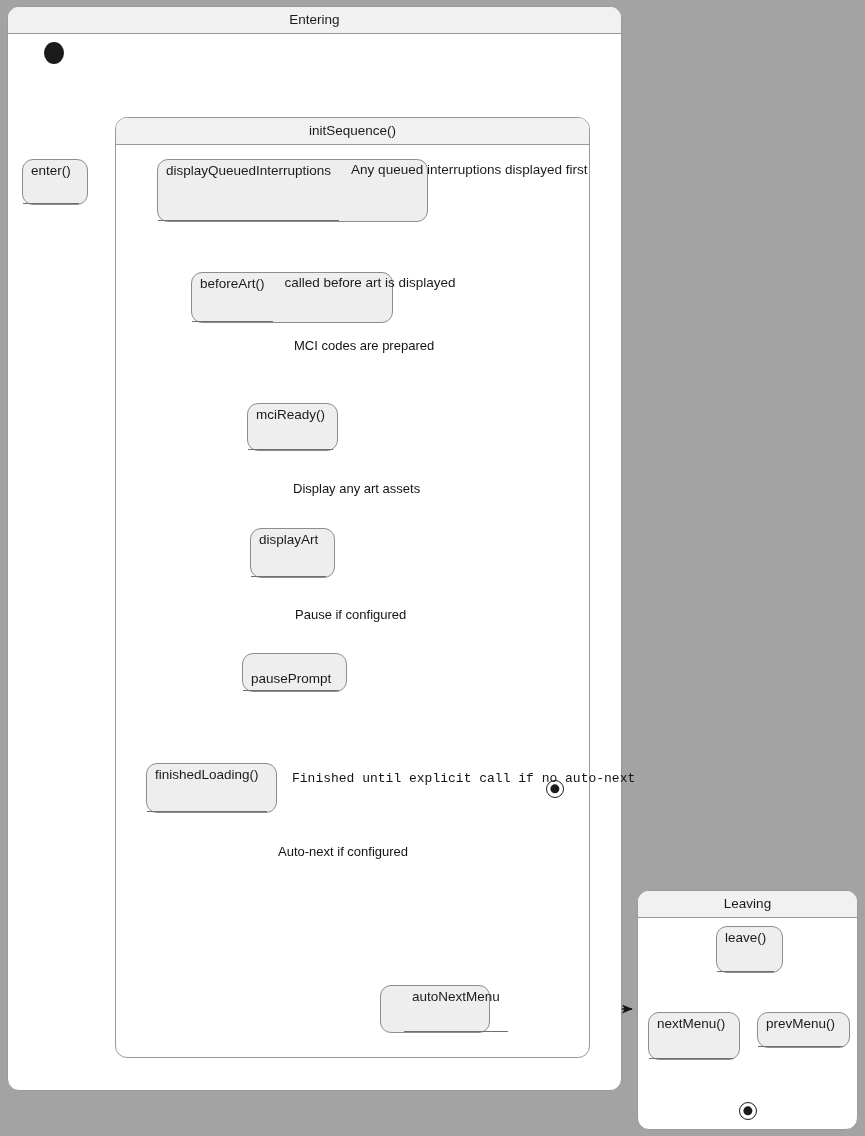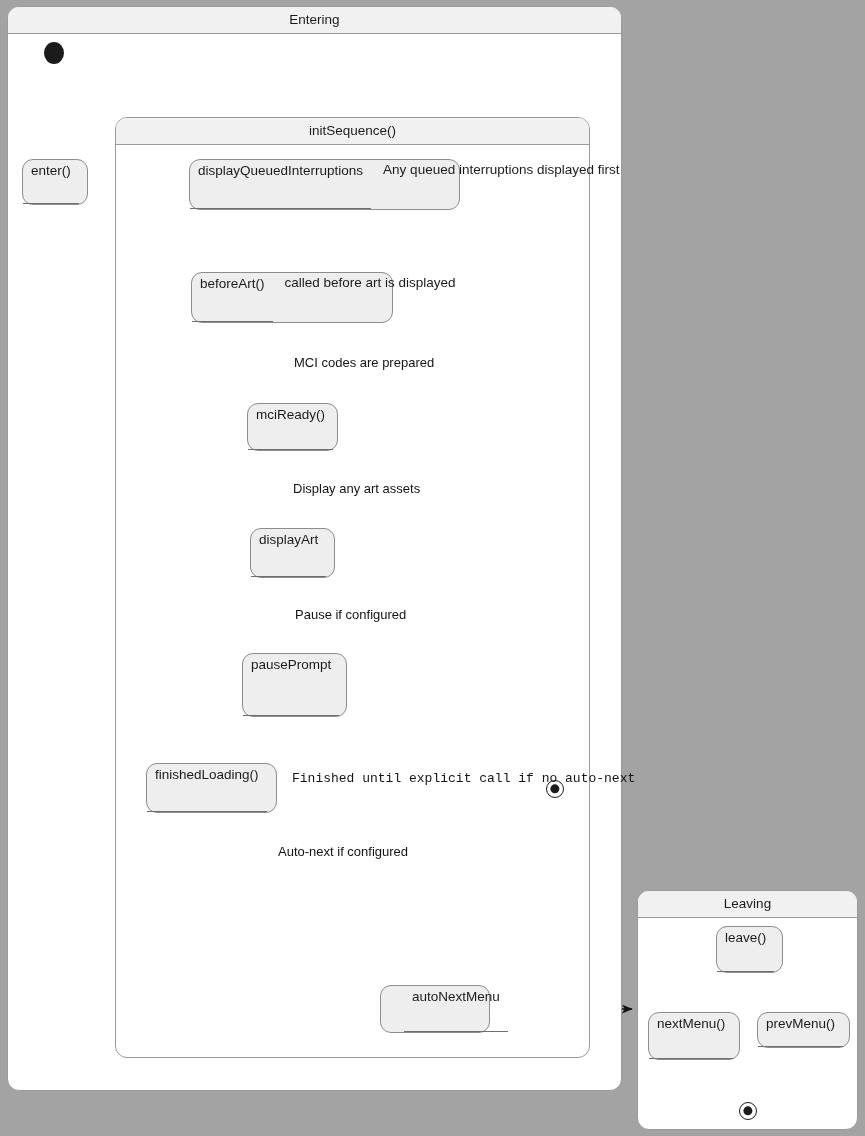--- a/index.html
+++ b/index.html
@@ -169,41 +169,41 @@
 
   <div class="final-node" style="left:546px; top:780px; width:18px; height:18px;"></div>
 
   <div class="final-node" style="left:739px; top:1102px; width:18px; height:18px;"></div>
 
   <div class="state" style="left:22px; top:159px; width:66px; height:46px;">
     <div class="st-title">enter()</div>
     <div class="st-body empty"></div>
   </div>
 
-  <div class="state" style="left:157px; top:159px; width:271px; height:51px;margin-left:32px;">
+  <div class="state" style="left:157px; top:159px; width:271px; height:63px;">
     <div class="st-title">displayQueuedInterruptions</div>
     <div class="st-body">Any queued interruptions displayed first</div>
   </div>
 
   <div class="state" style="left:191px; top:272px; width:202px; height:51px;">
     <div class="st-title">beforeArt()</div>
     <div class="st-body">called before art is displayed</div>
   </div>
 
   <div class="state" style="left:247px; top:403px; width:91px; height:48px;">
     <div class="st-title">mciReady()</div>
     <div class="st-body empty"></div>
   </div>
 
   <div class="state" style="left:250px; top:528px; width:85px; height:50px;">
     <div class="st-title">displayArt</div>
     <div class="st-body empty"></div>
   </div>
 
-  <div class="state" style="left:242px; top:653px; width:105px; height:64px;">
+  <div class="state" style="left:242px; top:653px; width:105px; height:39px;align-items:flex-end;">
     <div class="st-title">pausePrompt</div>
     <div class="st-body empty"></div>
   </div>
 
   <div class="state" style="left:146px; top:763px; width:131px; height:50px;">
     <div class="st-title">finishedLoading()</div>
     <div class="st-body empty"></div>
   </div>
 
   <div class="state" style="left:380px; top:985px; width:110px; height:48px;padding-left:23px;">
@@ -219,21 +219,21 @@
   <div class="state" style="left:648px; top:1012px; width:92px; height:48px;">
     <div class="st-title">nextMenu()</div>
     <div class="st-body empty"></div>
   </div>
 
   <div class="state" style="left:757px; top:1012px; width:93px; height:36px;">
     <div class="st-title">prevMenu()</div>
     <div class="st-body empty"></div>
   </div>
 
-  <div class="edge-label" style="left:294px; top:355px;">MCI codes are prepared</div>
+  <div class="edge-label" style="left:294px; top:338px;">MCI codes are prepared</div>
 
   <div class="edge-label" style="left:293px; top:481px;">Display any art assets</div>
 
   <div class="edge-label" style="left:295px; top:607px;">Pause if configured</div>
 
   <div class="edge-label" style="left:292px; top:771px;font-family:Liberation Mono, monospace;">Finished until explicit call if no auto-next</div>
 
   <div class="edge-label" style="left:278px; top:844px;">Auto-next if configured</div>
 
 </div>

